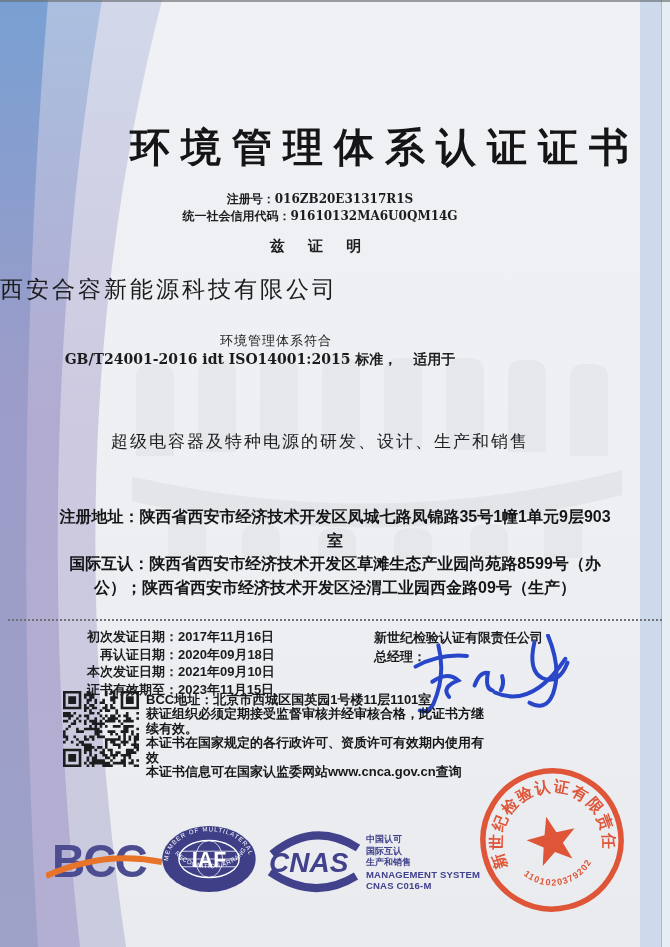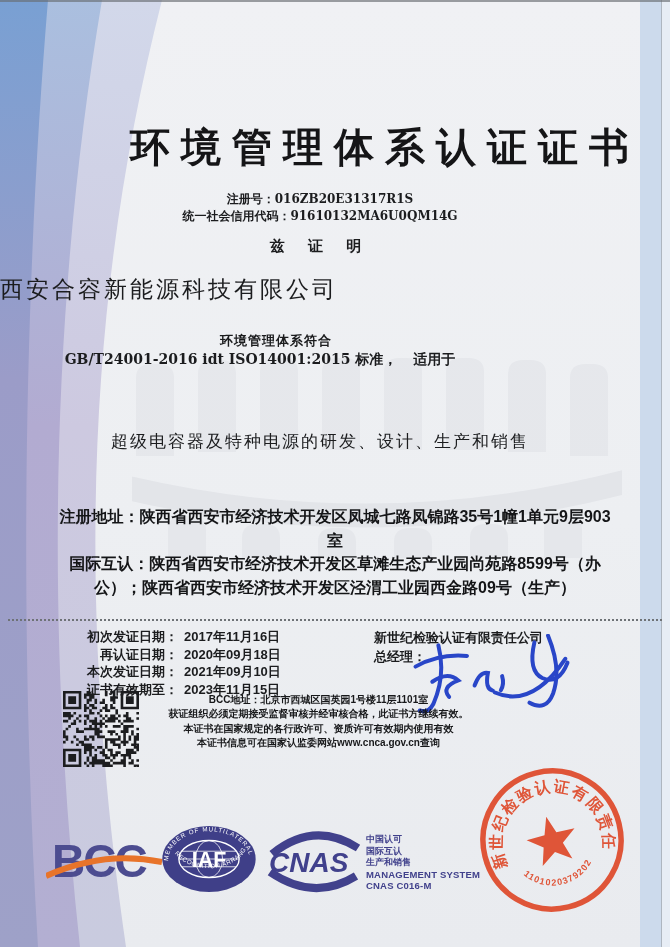--- a/index.html
+++ b/index.html
@@ -17,36 +17,36 @@
   .title{left:0;top:120px;width:640px;text-align:right;
     font-family:"DejaVu Serif",serif;font-size:40px;font-weight:700;
     letter-spacing:11px;color:#151517;}
   .meta{left:0;top:191px;width:640px;text-align:center;
     font-family:"DejaVu Serif",serif;font-size:12px;font-weight:700;line-height:16.5px;}
   .hereby{left:0;top:237px;width:640px;text-align:center;
     font-family:"DejaVu Serif",serif;font-size:15px;font-weight:700;letter-spacing:9px;}
   .company{left:0;top:274px;width:640px;text-align:left;
     font-family:"DejaVu Serif",serif;font-size:23px;font-weight:500;letter-spacing:3px;}
   .sysline{left:0;top:332px;width:552px;text-align:center;
-    font-size:13px;font-weight:700;letter-spacing:1px;}
+    font-size:13px;font-weight:400;letter-spacing:1px;}
   .stdline{left:0;top:351px;width:520px;text-align:center;
     font-family:"DejaVu Serif",serif;font-size:14px;font-weight:700;}
   .stdline .gap{display:inline-block;width:16px;}
   .scope{left:0;top:430px;width:640px;text-align:center;
     font-family:"DejaVu Serif",serif;font-size:17px;font-weight:500;letter-spacing:2px;}
   .addrs{left:59px;top:505px;width:552px;text-align:center;
     font-size:16px;font-weight:700;line-height:23.5px;color:#141517;}
   .dashline{left:8px;top:619px;width:654px;border-top:2px dotted #6e7276;}
   .dates{left:66px;top:628px;display:grid;grid-template-columns:112px auto;
-    font-size:13px;font-weight:700;line-height:17.6px;column-gap:6px;}
+    font-size:13px;font-weight:700;line-height:17.6px;column-gap:0;}
   .dates .lab{text-align:right;}
   .issuer{left:374px;top:628px;font-size:13px;font-weight:700;line-height:19px;}
   .qr{left:63px;top:691px;width:76px;height:76px;}
-  .footnotes{left:146px;top:693px;width:345px;font-size:10px;font-weight:700;
-    line-height:14.4px;color:#17181a;text-align:center;}
+  .footnotes{left:146px;top:693px;width:345px;font-size:13px;font-weight:700;
+    line-height:14.4px;color:#17181a;}
   .cnas-text{left:366px;top:834px;font-size:9px;line-height:11.5px;color:#41418c;font-weight:700;}
   .cnas-text .en{font-size:9.5px;font-weight:700;letter-spacing:.2px;}
 </style>
 </head>
 <body>
 
 <div class="page">
 
   <svg class="abs" style="left:0;top:0" width="230" height="947" viewBox="0 0 230 947">
     <defs>

